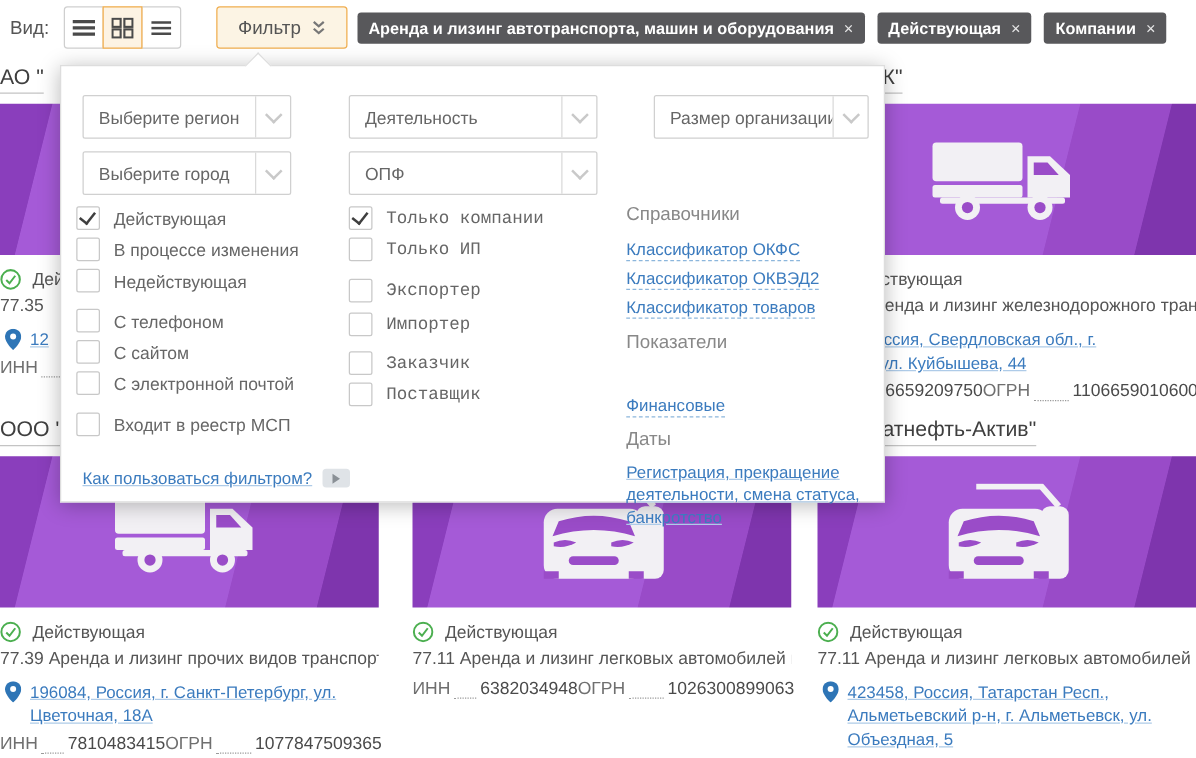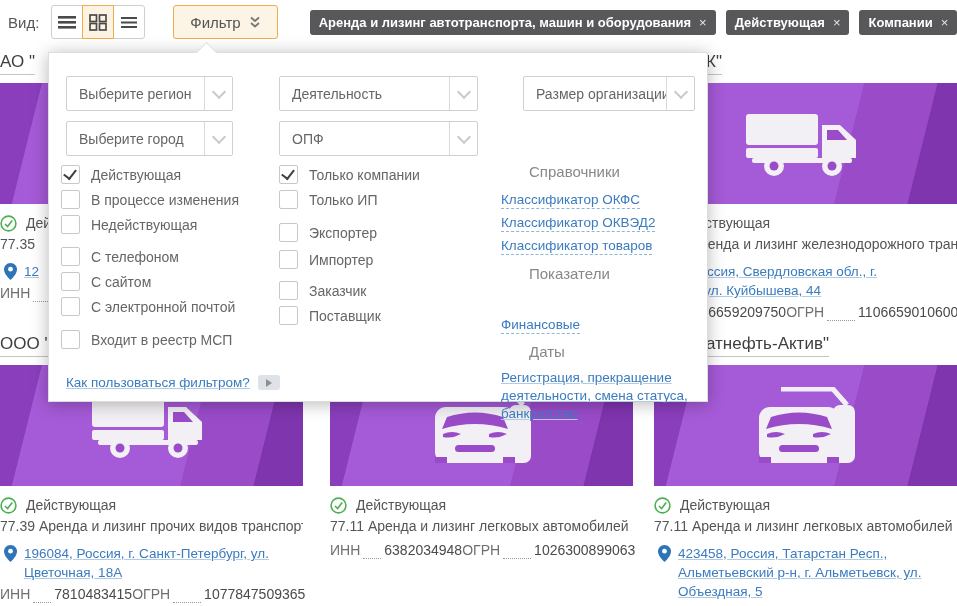--- a/index.html
+++ b/index.html
@@ -8,21 +8,21 @@
   
   .toolbar{position:absolute;left:0;top:0;width:957px;height:44px;display:flex;align-items:center;z-index:5;}
   .view-label{margin-left:8px;font-size:15px;color:#555;}
   .btn-group{display:flex;margin-left:12px;}
   .vbtn{width:30px;height:32px;border:1px solid #cfcfcf;background:#fff;display:flex;align-items:center;justify-content:center;margin-left:-1px;cursor:pointer;}
   .vbtn:first-child{margin-left:0;border-radius:3px 0 0 3px;}
   .vbtn:last-child{border-radius:0 3px 3px 0;}
   .vbtn.active{border:1px solid #f0ad4e;background:#fdf3e3;z-index:1;}
   .filter-btn{margin-left:28px;height:32px;padding:0 16px;border:1px solid #f0ad4e;background:#fcf4e4;
       border-radius:3px;display:flex;align-items:center;gap:8px;font-size:15px;color:#555;cursor:pointer;}
-  .tags{display:flex;margin-left:32px;gap:10px;}
+  .tags{display:flex;margin-left:8px;gap:10px;}
   .tag{background:#58585b;color:#fff;border-radius:3px;font-size:13px;font-weight:600;
       padding:5px 9px;display:flex;align-items:center;white-space:nowrap;cursor:pointer;}
   .tag .x{margin-left:8px;font-weight:400;opacity:.85;}
   
   .card{position:absolute;width:303px;}
   .card-tl{left:0;top:50px;}  .card-tr{left:654px;top:50px;}
   .card-bl{left:0;top:332px;} .card-bm{left:330px;top:332px;} .card-br{left:654px;top:332px;}
   .card-title{height:26px;font-size:17px;color:#3f3f3f;white-space:nowrap;overflow:hidden;}
   .card-title .title-text{border-bottom:1px solid #c4c4c4;display:inline-block;line-height:24px;cursor:pointer;}
   .card-tr .title-text{margin-left:52px;}
@@ -57,22 +57,22 @@
   .chev{width:8px;height:8px;border-right:2px solid #c9c9c9;border-bottom:2px solid #c9c9c9;transform:rotate(45deg);margin-top:-4px;}
   .sel-region{left:17px;top:23px;width:165px;}
   .sel-activity{left:230px;top:23px;width:197px;}
   .sel-size{left:474px;top:23px;width:170px;}
   .sel-city{left:17px;top:68px;width:165px;}
   .sel-opf{left:230px;top:68px;width:197px;}
   .cbrow{position:absolute;display:flex;align-items:center;gap:11px;font-size:14px;color:#666;cursor:pointer;}
   .checkbox{width:17px;height:17px;border:1px solid #c8c8c8;border-radius:2px;background:#fff;position:relative;flex:0 0 17px;}
   .checkbox.checked::after{content:"";position:absolute;left:4px;top:1px;width:6px;height:10px;
       border-right:2px solid #3f3f3f;border-bottom:2px solid #3f3f3f;transform:rotate(38deg);}
-  .col1{left:12px;} .col2{left:230px;}
-  .heading{position:absolute;left:452px;font-size:15px;color:#888;margin-left:28px;}
+  .col1{left:12px;} .col2{left:230px;font-family:Liberation Mono, monospace;}
+  .heading{position:absolute;left:452px;font-size:15px;color:#888;}
   .plink{position:absolute;left:452px;font-size:13.5px;color:#3b7bbe;cursor:pointer;line-height:18px;}
   .dashed-u{border-bottom:1px dashed #8cb6dc;padding-bottom:1px;}
   .plink.wide{width:218px;}
   .plink.wide .dashed-u{border-bottom:none;text-decoration:underline;text-decoration-color:#aecbe8;}
   .help{position:absolute;left:17px;top:322px;display:flex;align-items:center;gap:8px;}
   .help a{font-size:13.5px;color:#3b7bbe;text-decoration:underline;text-decoration-color:#aecbe8;cursor:pointer;}
   .play{width:22px;height:15px;border-radius:3px;background:#dfe3e7;display:flex;align-items:center;justify-content:center;cursor:pointer;}
   .play::after{content:"";border-left:6px solid #8a9096;border-top:4px solid transparent;border-bottom:4px solid transparent;margin-left:1px;}
 </style>
 </head>

